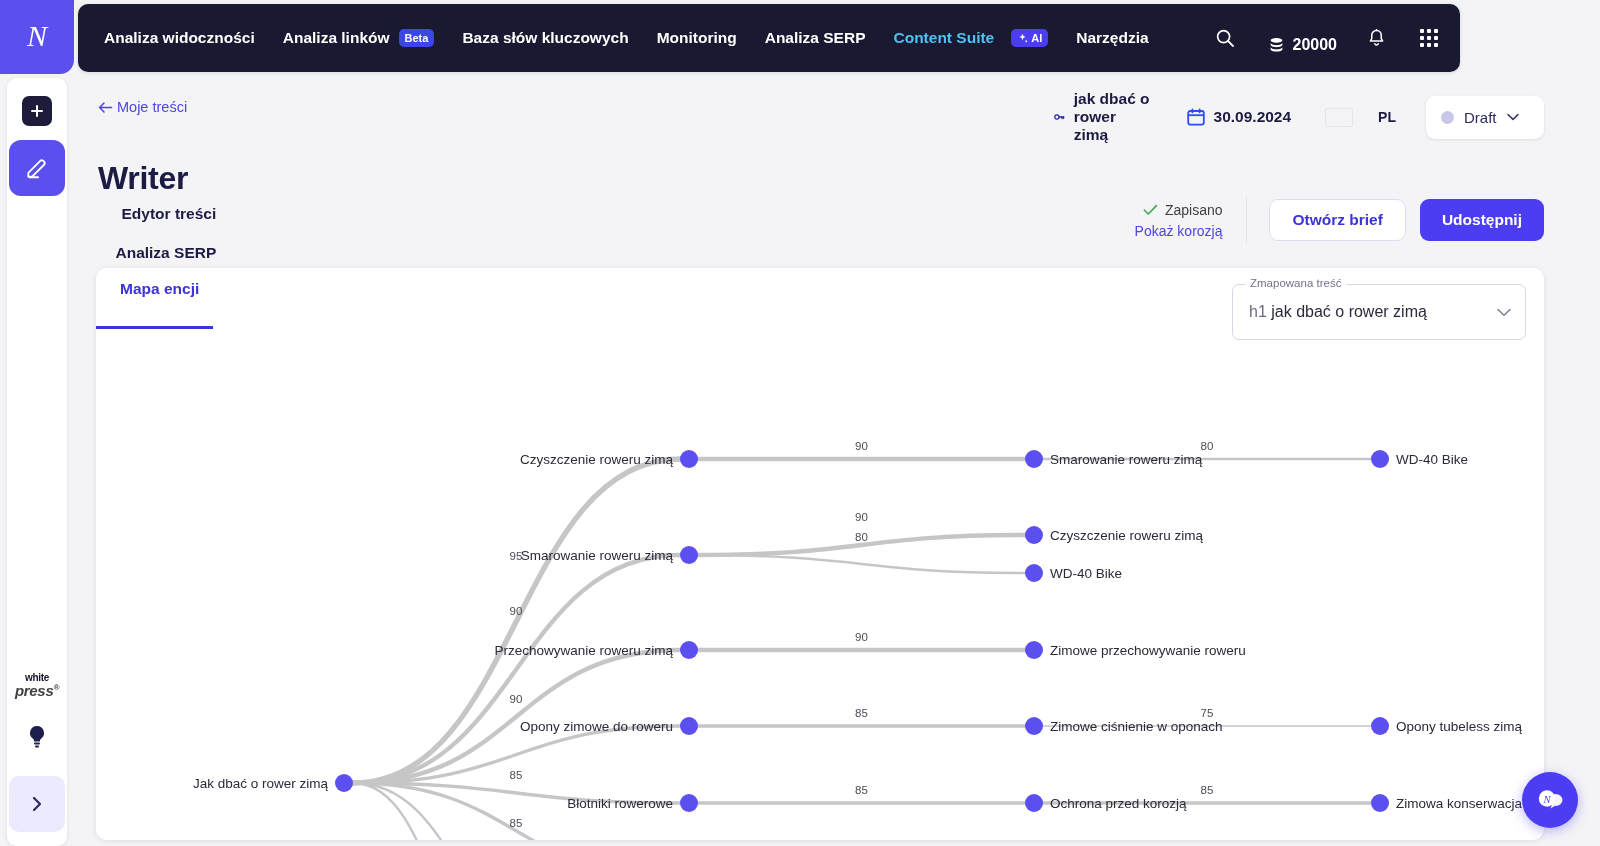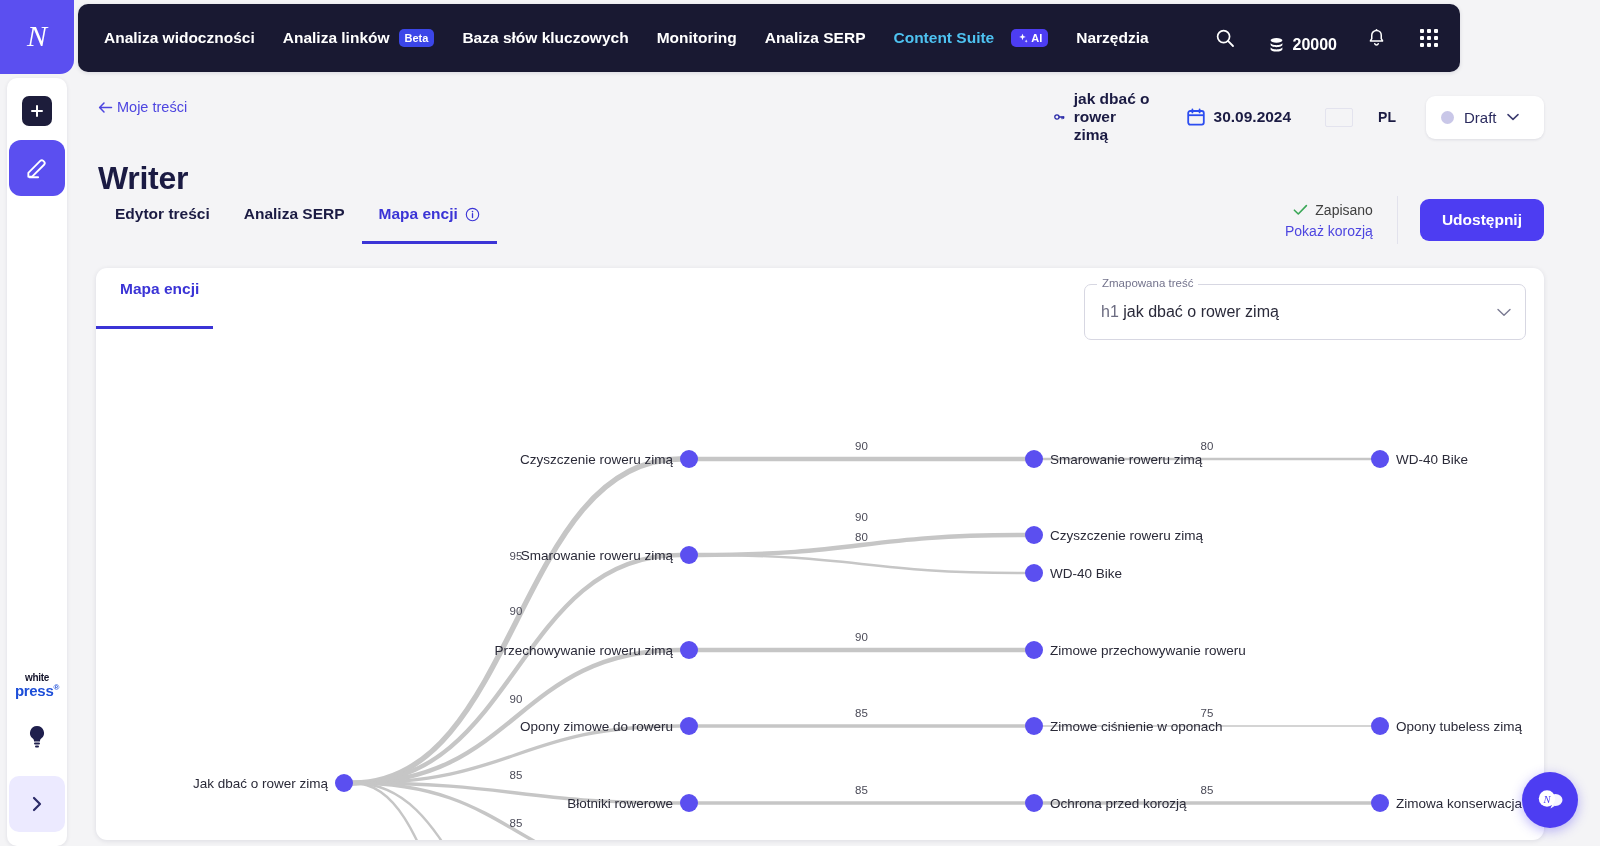--- a/index.html
+++ b/index.html
@@ -33,21 +33,21 @@
   .rail-btn {
     width: 56px; height: 56px; border-radius: 12px;
     display: flex; align-items: center; justify-content: center;
     cursor: pointer; margin-bottom: 6px;
   }
   .rail-btn.small { width: 30px; height: 30px; border-radius: 7px; background: #1d1d3b; margin-bottom: 14px;}
   .rail-btn.active { background: #5b4ff0; }
   .rail-spacer { flex: 1; }
   #wp-logo { text-align: center; line-height: 1.0; margin-bottom: 26px; }
   #wp-logo .wp-white { font-size: 10px; font-weight: bold; color: #14142b; letter-spacing: -.3px; display:block;}
-  #wp-logo .wp-press { font-size: 15px; font-weight: bold; color: #1d4ed8; letter-spacing: -.3px; display:block;}
+  #wp-logo .wp-press { font-size: 15px; font-weight: bold; font-style: italic; color: #404040; letter-spacing: -.3px; display:block;}
   #wp-logo .wp-press sup { font-size: 8px; }
   #bulb-btn { margin-bottom: 22px; cursor: pointer; }
   #expand-btn {
     width: 56px; height: 56px; border-radius: 10px; background: #eceaff;
     display: flex; align-items: center; justify-content: center; cursor: pointer;
     color: #2b2b68; font-size: 20px;
   }
 
   
   #topnav {
@@ -96,21 +96,21 @@
   .flag .bot { height: 50%; background: #dc143c; }
   #status-select {
     margin-left: 30px; background: #fff; border-radius: 9px; height: 43px;
     display: flex; align-items: center; gap: 10px; padding: 0 15px;
     box-shadow: 0 1px 3px rgba(20,20,60,.10); cursor: pointer; min-width: 118px;
   }
   #status-dot { width: 13px; height: 13px; border-radius: 50%; background: #c9c7e8; }
   #status-text { font-size: 15px; color: #2b2b5e; text-align: center; }
 
   
-  #tabs { position: absolute; left: 98px; top: 205px; display: flex; align-items: flex-end; gap: 0; }
+  #tabs { position: absolute; left: 98px; top: 205px; display: flex; align-items: flex-end; gap: 0; flex-direction: column; }
   .tab {
     font-size: 15.5px; font-weight: 700; color: #1b1b43; cursor: pointer;
     padding: 0 17px 18px 17px; display: flex; align-items: center; gap: 7px;
     border-bottom: 3px solid transparent;
   }
   .tab.active { color: #3b34d6; border-bottom-color: #3b34d6; }
 
   
   #header-actions {
     position: absolute; right: 56px; top: 196px;
@@ -135,21 +135,21 @@
     background: #fff; border-radius: 11px; box-shadow: 0 1px 5px rgba(20,20,60,.10);
     overflow: hidden;
   }
   #subtab {
     position: absolute; left: 0; top: 12px; padding: 0 24px 16px 24px;
     font-size: 15.5px; font-weight: 700; color: #3b34d6; cursor: pointer;
   }
   #subtab-underline { position: absolute; left: 0; top: 58px; width: 117px; height: 3px; background: #3b34d6; }
 
   #mapped-select {
-    position: absolute; right: 18px; top: 16px; width: 442px; height: 56px;
+    position: absolute; right: 18px; top: 16px; width: 294px; height: 56px;
     border: 1px solid #d7d7e2; border-radius: 7px; background: #fff;
     display: flex; align-items: center; padding: 0 16px; cursor: pointer;
   }
   #mapped-legend {
     position: absolute; left: 12px; top: -8px; background: #fff; padding: 0 5px;
     font-size: 11.5px; color: #73738c;
   }
   #mapped-value { font-size: 16px; color: #2a2a3a; }
   #mapped-value .h1pref { color: #6b6b80; }
   #mapped-caret { position: absolute; right: 14px; color: #7a7a92; font-size: 13px; }
@@ -346,20 +346,21 @@
   <div id="save-state">
     <div id="saved-row">
       <svg width="15" height="12" viewBox="0 0 15 12">
         <path d="M1.4 6.2 5.3 10 13.4 1.6" fill="none" stroke="#3aa757" stroke-width="1.6" stroke-linecap="round" stroke-linejoin="round"></path>
       </svg>
       <span id="saved-text">Zapisano</span>
     </div>
     <span id="history-link">Pokaż korozją</span>
   </div>
   <div id="vsep"></div>
+  <div class="btn" id="btn-brief">Otwórz brief</div>
   <div class="btn" id="btn-share">Udostępnij</div>
 </div>
 
 <div id="card">
   <div id="subtab">Mapa encji</div>
   <div id="subtab-underline"></div>
 
   <div id="mapped-select">
     <span id="mapped-legend">Zmapowana treść</span>
     <span id="mapped-value"><span class="h1pref">h1</span> <span>jak dbać o rower zimą</span></span>

